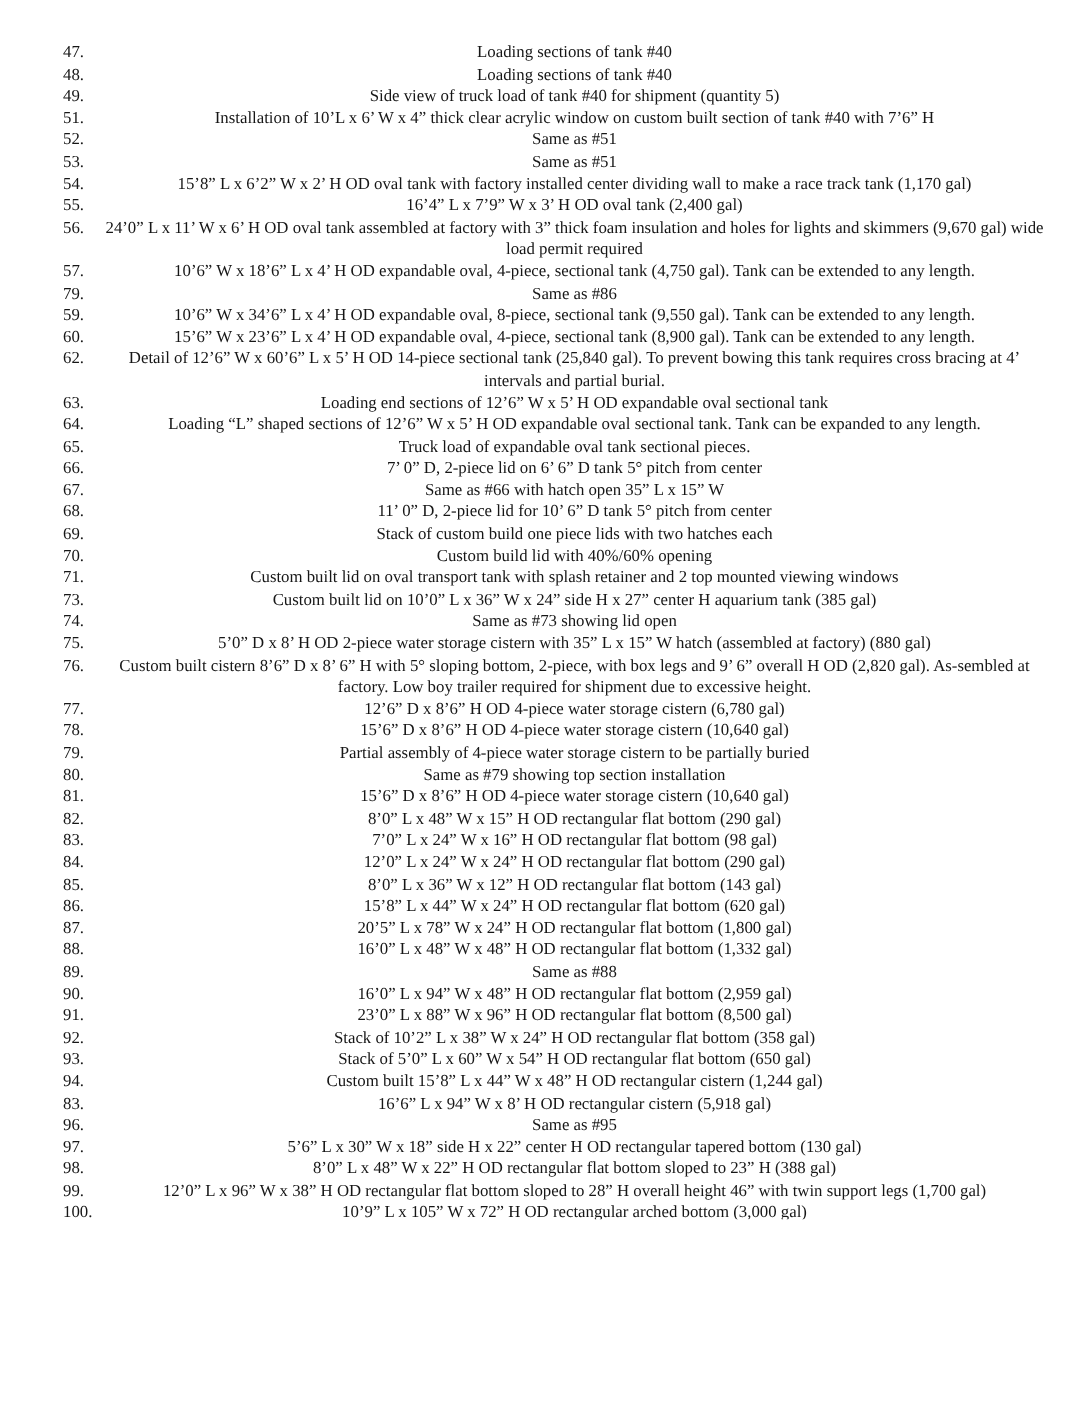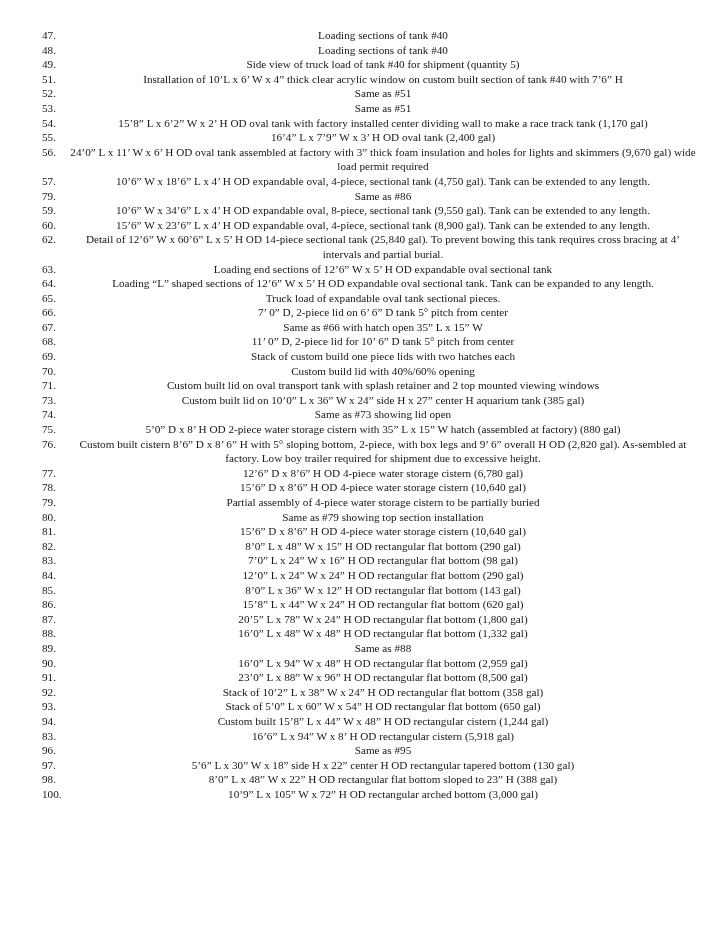--- a/index.html
+++ b/index.html
@@ -248,20 +248,24 @@
       </li>
       <li class="item">
         <span class="num">97.</span>
         <span class="txt">5’6” L x 30” W x 18” side H x 22” center H OD rectangular tapered bottom (130 gal)</span>
       </li>
       <li class="item">
         <span class="num">98.</span>
         <span class="txt">8’0” L x 48” W x 22” H OD rectangular flat bottom sloped to 23” H (388 gal)</span>
       </li>
       <li class="item">
+        <span class="num">99.</span>
+        <span class="txt">12’0” L x 96” W x 38” H OD rectangular flat bottom sloped to 28” H overall height 46” with twin support legs (1,700 gal)</span>
+      </li>
+      <li class="item">
         <span class="num">100.</span>
         <span class="txt">10’9” L x 105” W x 72” H OD rectangular arched bottom (3,000 gal)</span>
       </li>
     </ol>
 
   <div class="abbrev-row">
     <span class="abbrev-label">ABBREVIATION CODES</span>
     <span class="abbrev-codes">
         <span class="code">D = Diameter</span>
         <span class="code">H = Height</span>

